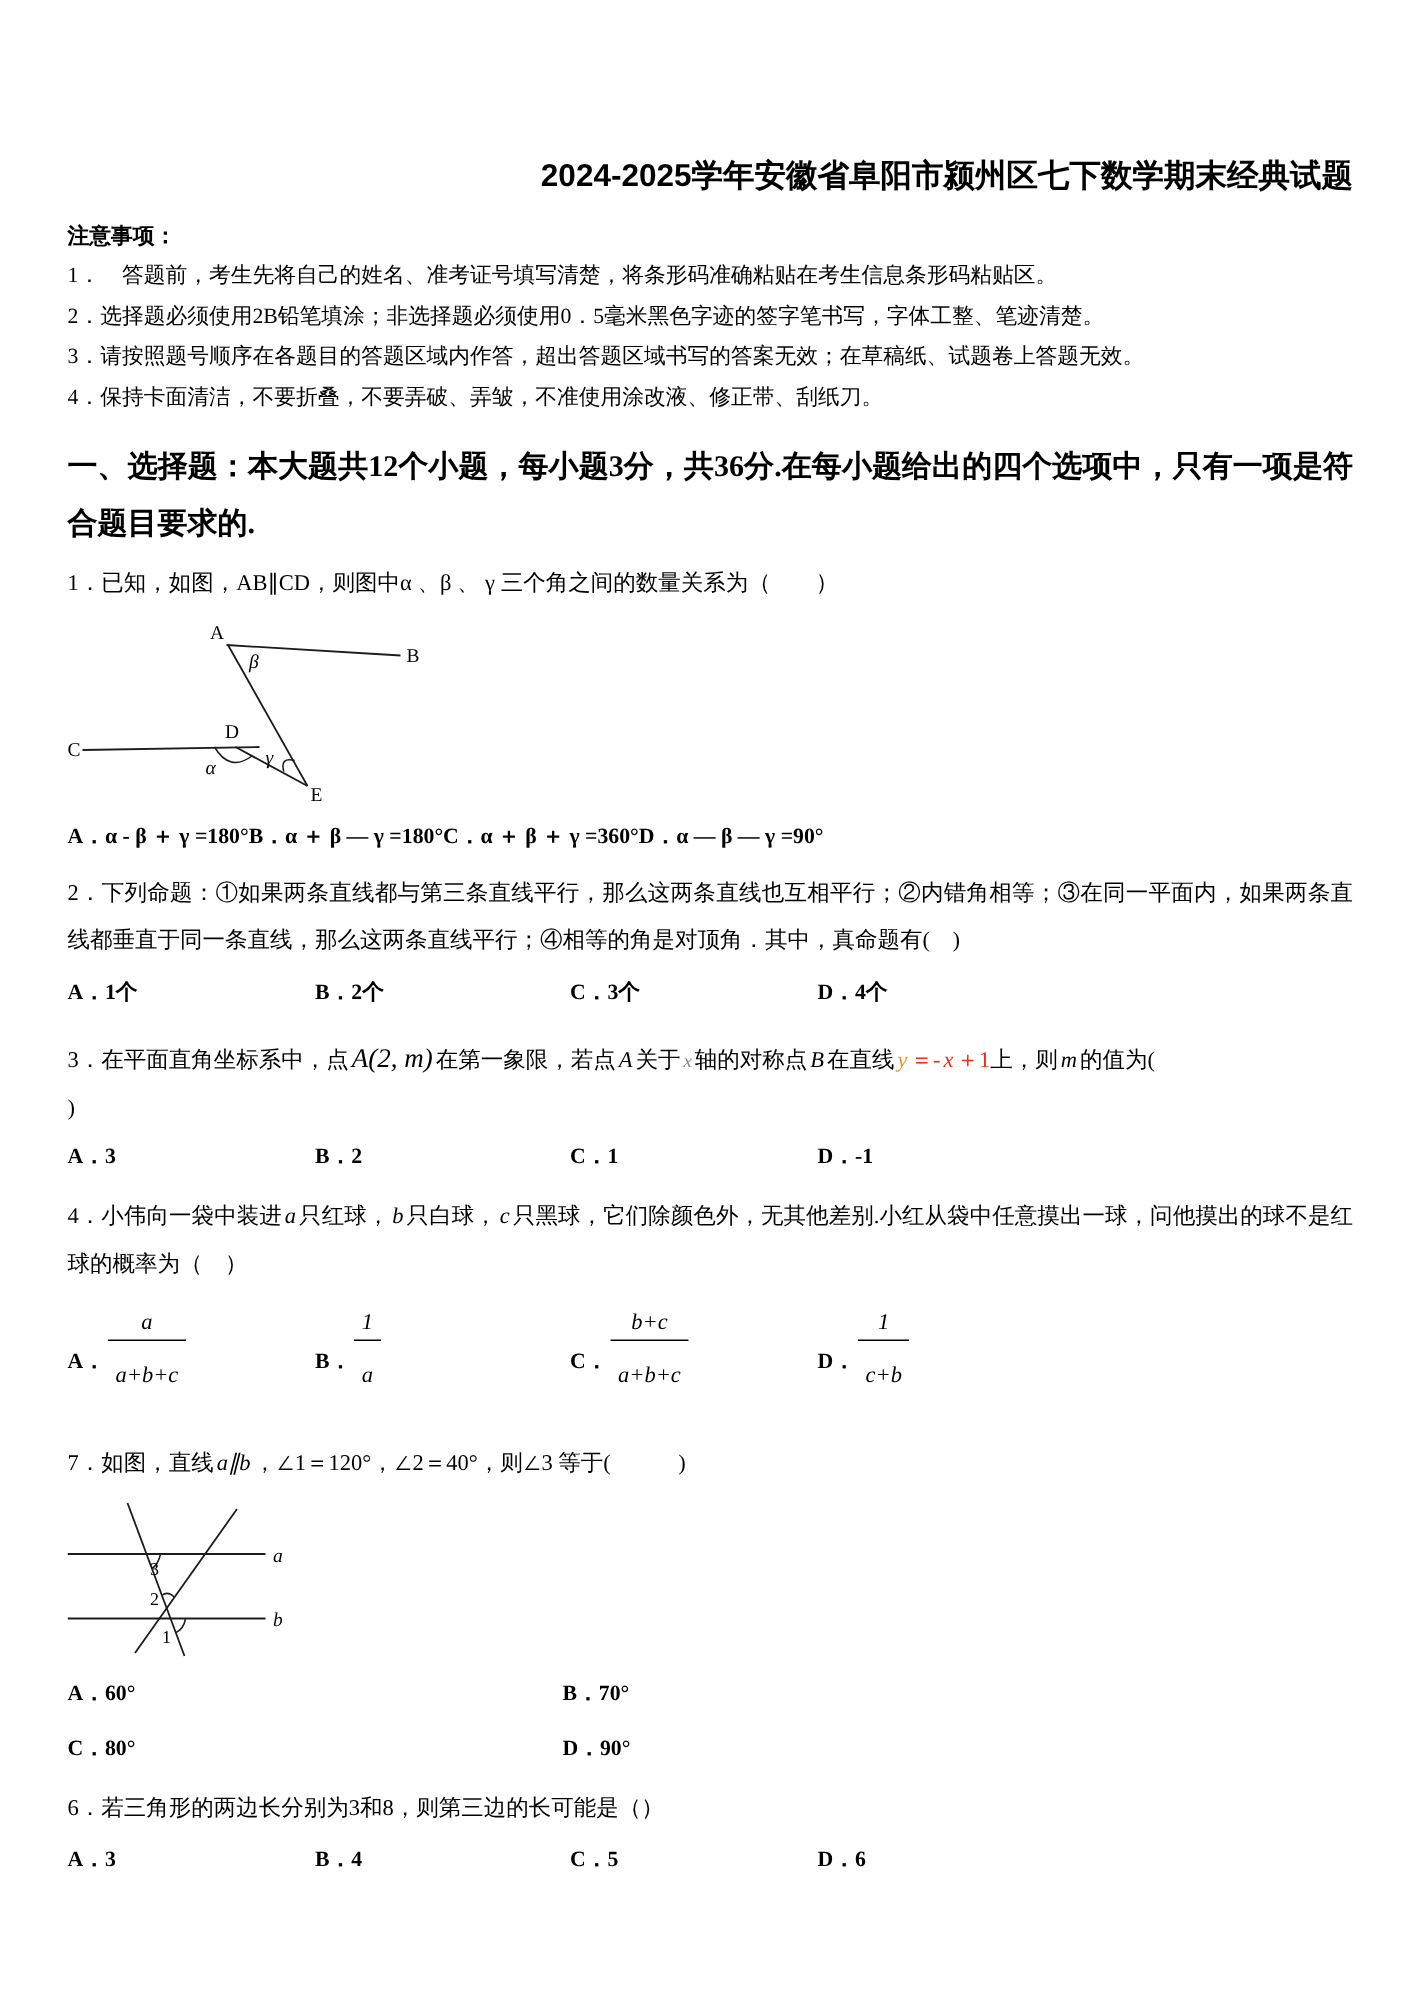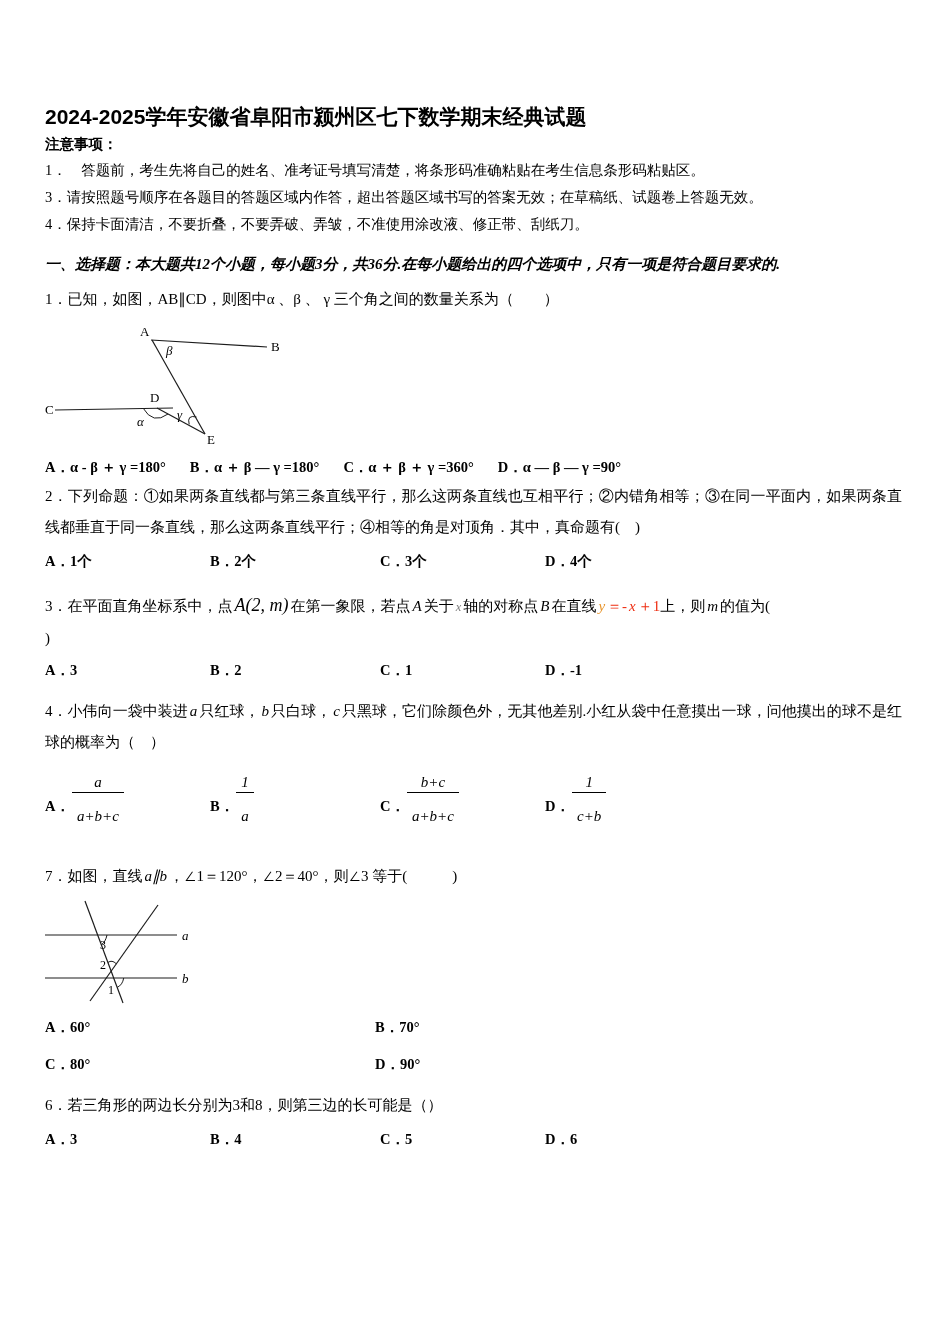--- a/index.html
+++ b/index.html
@@ -7,44 +7,45 @@
   body {
     width:950px; height:1344px;
     font-family:"Liberation Serif", serif;
     color:#000;
     overflow:hidden;
   }
   .page { width:950px; height:1344px; padding:103px 48px 0 45px; overflow:hidden; }
 
   .title {
     font-family:"Liberation Sans", sans-serif;
-    font-weight:700; font-size:21px; text-align:left;
-  }
-
-  .notes { margin-bottom:12px; }
+    font-weight:700; font-size:21px; text-align:right;
+    margin-bottom:14px;
+  }
+
+  .notes { }
   .notes-header { font-weight:700; font-size:14.5px; line-height:1.8; }
   .note-line { font-size:14.5px; line-height:1.85; text-align:justify; white-space:pre-wrap; }
 
   .section-header {
-    font-weight:700; font-size:15px; line-height:1.9;
-    margin-bottom:6px; text-align:justify;font-style:italic;
+    font-weight:700; font-size:20px; line-height:1.9;
+    margin-top:14px; margin-bottom:6px; text-align:justify;
   }
 
   .q-text { font-size:15px; line-height:2.1; text-align:justify; }
   .question { margin-bottom:4px; }
 
   
   .mi { font-family:"Liberation Serif", serif; font-style:italic; padding:0 2px; }
   .math-big { font-family:"Liberation Serif", serif; font-style:italic; font-size:18px; padding:0 2px; }
   .mi-x { font-family:"Liberation Serif", serif; font-style:italic; font-size:12.5px; color:#808080; padding:0 2px; }
   .c-orange { color:#e8962e; }
   .c-red { color:#ee2e12; }
 
   
-  .opts-inline { display:flex; gap:24px; font-weight:700; font-size:14.5px; margin:8px 0 4px; }
+  .opts-inline { display:flex; font-weight:700; font-size:14.5px; margin:8px 0 14px; }
   .opts-grid { display:grid; grid-template-columns:165px 170px 165px 1fr; font-weight:700; font-size:14.5px; margin:8px 0 16px; }
   .opts-grid-2col { display:grid; grid-template-columns:330px 1fr; row-gap:18px; font-weight:700; font-size:14.5px; margin:10px 0 16px; }
 
   
   .q4-opts { margin:14px 0 20px; align-items:center; }
   .frac-opt { display:flex; align-items:center; }
   .opt-label { font-weight:700; }
   .frac {
     display:inline-flex; flex-direction:column; align-items:center;
     font-family:"Liberation Serif", serif; font-style:italic; font-weight:400;
@@ -66,20 +67,21 @@
 </head>
 <body>
 
 <div class="page">
 
   <div class="title">2024-2025学年安徽省阜阳市颍州区七下数学期末经典试题</div>
 
   <div class="notes">
     <div class="notes-header">注意事项：</div>
     <div class="note-line">1．    答题前，考生先将自己的姓名、准考证号填写清楚，将条形码准确粘贴在考生信息条形码粘贴区。</div>
+    <div class="note-line">2．选择题必须使用2B铅笔填涂；非选择题必须使用0．5毫米黑色字迹的签字笔书写，字体工整、笔迹清楚。</div>
     <div class="note-line">3．请按照题号顺序在各题目的答题区域内作答，超出答题区域书写的答案无效；在草稿纸、试题卷上答题无效。</div>
     <div class="note-line">4．保持卡面清洁，不要折叠，不要弄破、弄皱，不准使用涂改液、修正带、刮纸刀。</div>
   </div>
 
   <div class="section-header">一、选择题：本大题共12个小题，每小题3分，共36分.在每小题给出的四个选项中，只有一项是符合题目要求的.</div>
 
   <div class="question">
     <div class="q-text">1．已知，如图，AB∥CD，则图中α 、β 、 γ 三个角之间的数量关系为（　　）</div>
     <svg class="figure" width="240" height="128" viewBox="0 0 240 128">
       <line class="fig-stroke" x1="106" y1="18" x2="222" y2="25"></line>

